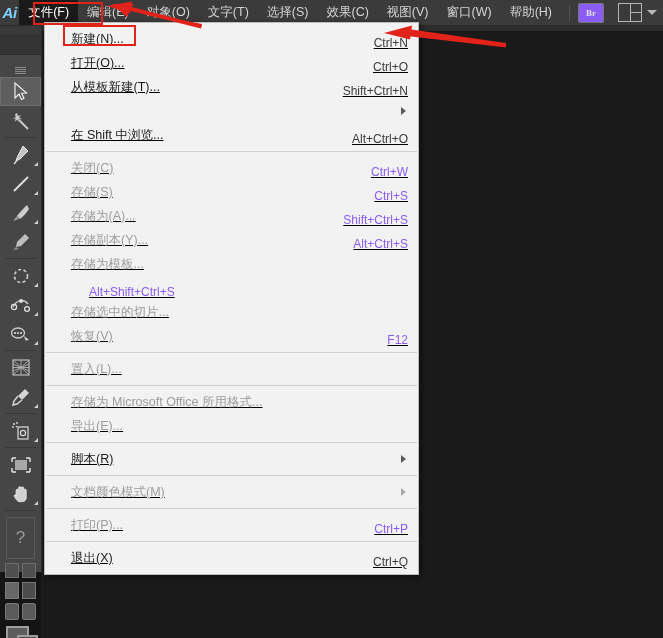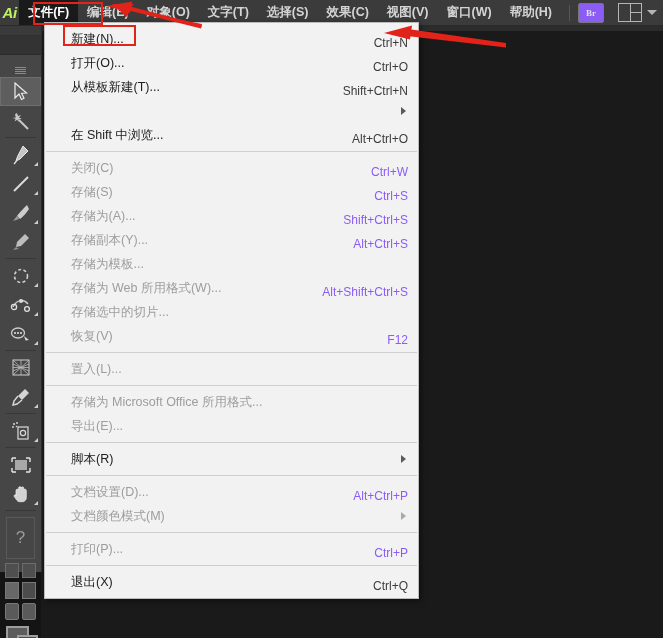--- a/index.html
+++ b/index.html
@@ -13,21 +13,21 @@
 
   
   .menubar{
     position:absolute;left:0;top:0;width:663px;height:25px;
     background:#3b3b3b;
     display:flex;align-items:center;
     border-bottom:1px solid #2a2a2a;
   }
   .ai-logo{
     width:30px;height:25px;display:flex;align-items:center;justify-content:center;
-    color:#bef264;font-weight:bold;font-size:15px;font-style:italic;
+    color:#7dd3fc;font-weight:bold;font-size:15px;font-style:italic;
     letter-spacing:-0.5px;
   }
   .menu-item{
     padding:0 9px;height:25px;line-height:25px;
     color:#d4d4d4;font-size:12.5px;white-space:nowrap;cursor:default;
   }
   .menu-item.active{background:#1a1a1a;color:#ffffff;}
   .mb-right{margin-left:auto;display:flex;align-items:center;height:25px;padding-right:6px;}
   .mb-sep{width:1px;height:16px;background:#555;margin:0 8px;}
   .br-btn{
@@ -83,20 +83,21 @@
   }
   .canvas-strip{position:absolute;left:0;top:0;width:622px;height:6px;background:#2c2c2c;}
 
   
   .dropdown{
     position:absolute;left:44px;top:22px;width:373px;
     background:#f2f2f2;border:1px solid #bcbcbc;
     box-shadow:2px 2px 6px rgba(0,0,0,.45);
     padding:4px 0 4px 0;
     font-size:12.5px;
+    text-decoration:underline;
   }
   .mrow{
     position:relative;height:24px;display:flex;align-items:center;
     padding:0 10px 0 26px;color:#1c1c1c;white-space:nowrap;cursor:default;
   }
   .mrow.dis{color:#9d9d9d;}
   .mrow .lbl{flex:1;}
   .mrow .acc{color:#3b3b3b;font-size:12px;padding-left:18px;margin-top:8px;}
   .mrow.dis .acc{color:#8b5cf6;}
   .mrow .arrow{
@@ -251,21 +252,21 @@
       <div class="sw-circle"></div>
     </div>
     <div class="fillstroke">
       <div class="fs-a"></div>
       <div class="fs-b"></div>
     </div>
   </div>
 
   <div class="menubar">
     <div class="ai-logo">Ai</div>
-    <div id="menubar-items" style="display:flex;align-items:center;font-weight:bold;">
+    <div id="menubar-items" style="display:flex;align-items:center;">
         <div class="menu-item active">文件(F)</div>
         <div class="menu-item">编辑(E)</div>
         <div class="menu-item">对象(O)</div>
         <div class="menu-item">文字(T)</div>
         <div class="menu-item">选择(S)</div>
         <div class="menu-item">效果(C)</div>
         <div class="menu-item">视图(V)</div>
         <div class="menu-item">窗口(W)</div>
         <div class="menu-item">帮助(H)</div>
       </div>
@@ -313,21 +314,20 @@
         <span class="acc">Shift+Ctrl+S</span>
       </div>
       <div class="mrow dis">
         <span class="lbl">存储副本(Y)...</span>
         <span class="acc">Alt+Ctrl+S</span>
       </div>
       <div class="mrow dis">
         <span class="lbl">存储为模板...</span>
       </div>
       <div class="mrow dis">
-        <span class="lbl">存储为 Web 所用格式(W)...</span>
         <span class="acc">Alt+Shift+Ctrl+S</span>
       </div>
       <div class="mrow dis">
         <span class="lbl">存储选中的切片...</span>
       </div>
       <div class="mrow dis">
         <span class="lbl">恢复(V)</span>
         <span class="acc">F12</span>
       </div>
       <div class="msep"></div>
@@ -340,24 +340,20 @@
       </div>
       <div class="mrow dis">
         <span class="lbl">导出(E)...</span>
       </div>
       <div class="msep"></div>
       <div class="mrow">
         <span class="lbl">脚本(R)</span>
         <span class="arrow"></span>
       </div>
       <div class="msep"></div>
-      <div class="mrow dis">
-        <span class="lbl">文档设置(D)...</span>
-        <span class="acc">Alt+Ctrl+P</span>
-      </div>
       <div class="mrow dis">
         <span class="lbl">文档颜色模式(M)</span>
         <span class="arrow"></span>
       </div>
       <div class="msep"></div>
       <div class="mrow dis">
         <span class="lbl">打印(P)...</span>
         <span class="acc">Ctrl+P</span>
       </div>
       <div class="msep"></div>

